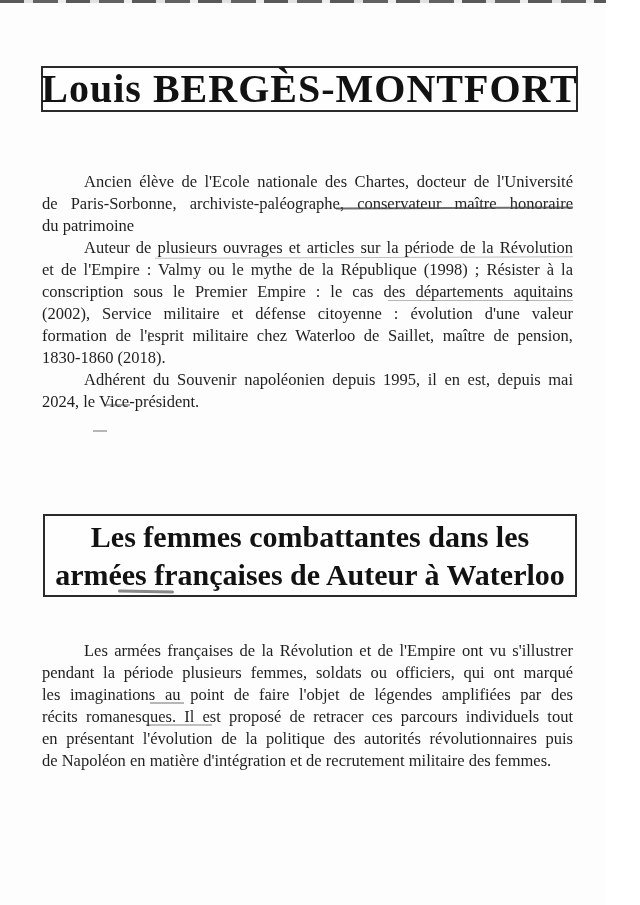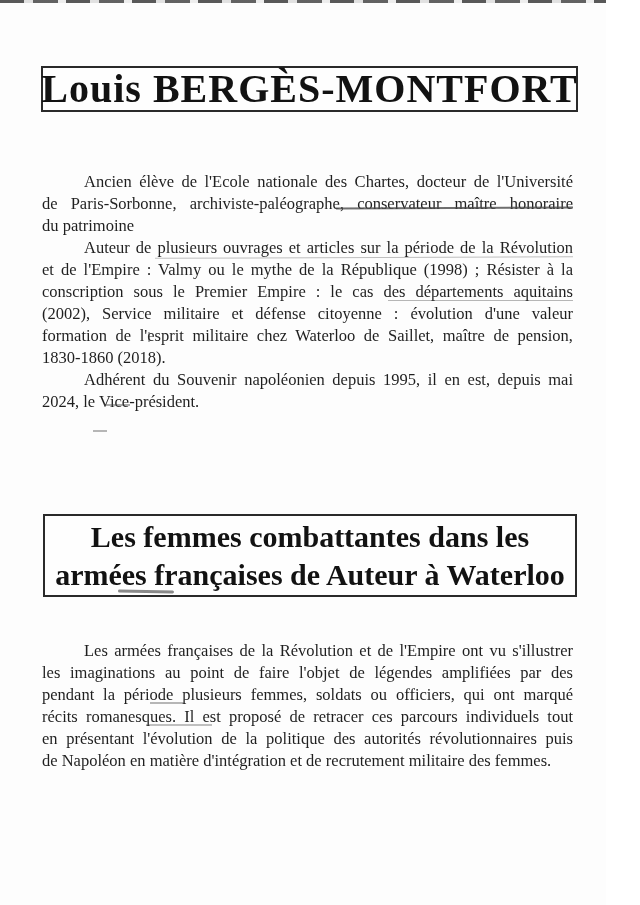--- a/index.html
+++ b/index.html
@@ -100,22 +100,22 @@
   </div>
 
   <div class="titlebox" id="talk-box">
     <div class="t2">Les femmes combattantes dans les</div>
     <div class="t2">armées françaises de Auteur à Waterloo</div>
   </div>
 
   <div class="textblock" id="abstract-block">
     <div>
       <div class="ln first">Les armées françaises de la Révolution et de l'Empire ont vu s'illustrer</div>
+      <div class="ln">pendant la période plusieurs femmes, soldats ou officiers, qui ont marqué</div>
       <div class="ln">les imaginations au point de faire l'objet de légendes amplifiées par des</div>
-      <div class="ln">pendant la période plusieurs femmes, soldats ou officiers, qui ont marqué</div>
       <div class="ln">récits romanesques. Il est proposé de retracer ces parcours individuels tout</div>
       <div class="ln">en présentant l'évolution de la politique des autorités révolutionnaires puis</div>
       <div class="ln last">de Napoléon en matière d'intégration et de recrutement militaire des femmes.</div>
     </div>
   </div>
 
   <div class="artifact a-strike"></div>
   <div class="artifact a-under1"></div>
   <div class="artifact a-under2"></div>
   <div class="artifact a-tick2011"></div>

